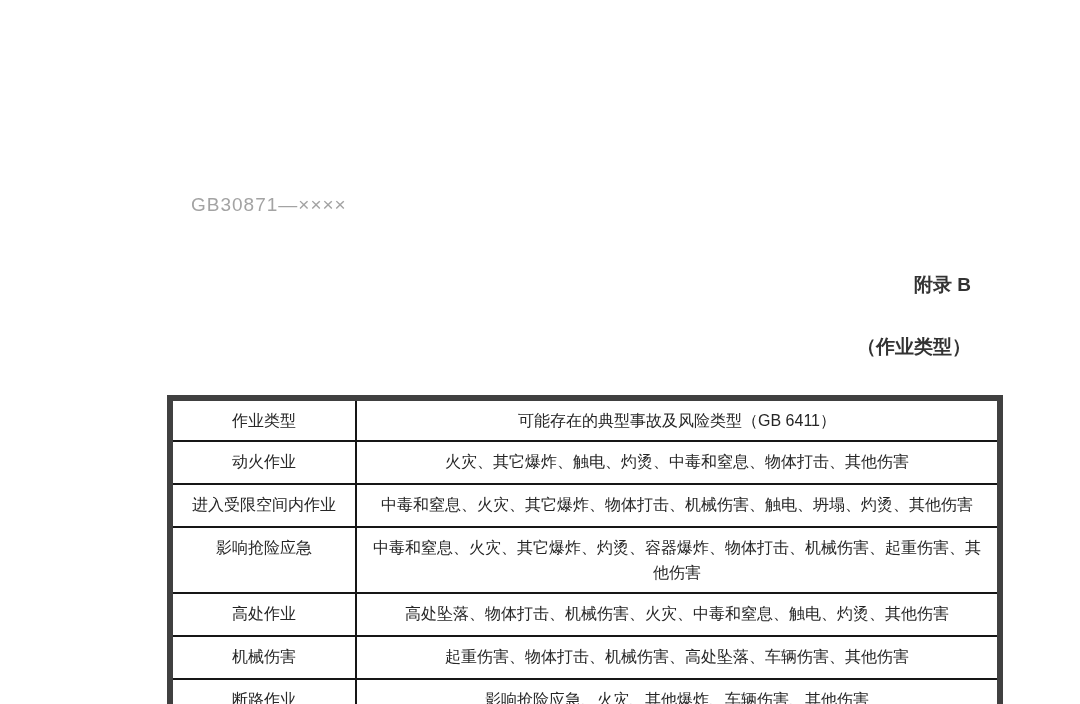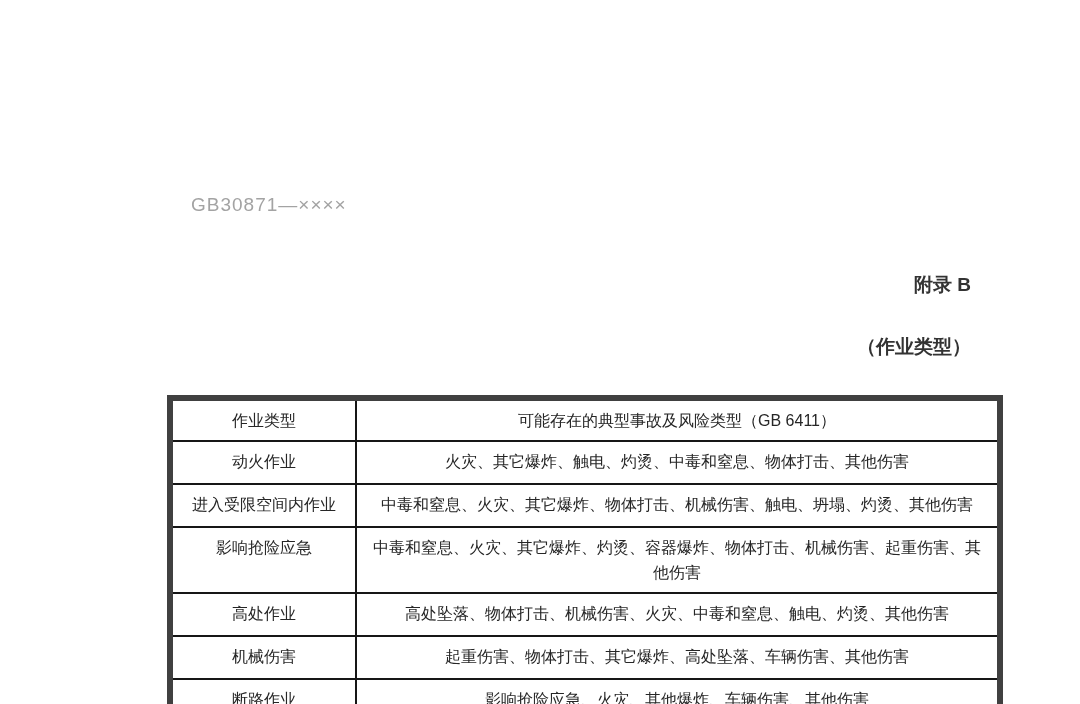--- a/index.html
+++ b/index.html
@@ -93,21 +93,21 @@
     <td>中毒和窒息、火灾、其它爆炸、灼烫、容器爆炸、物体打击、机械伤害、起重伤害、其他伤害</td>
   </tr>
 
   <tr>
     <td class="col-type">高处作业</td>
     <td>高处坠落、物体打击、机械伤害、火灾、中毒和窒息、触电、灼烫、其他伤害</td>
   </tr>
 
   <tr>
     <td class="col-type">机械伤害</td>
-    <td>起重伤害、物体打击、其它爆炸、高处坠落、车辆伤害、其他伤害</td>
+    <td>起重伤害、物体打击、机械伤害、高处坠落、车辆伤害、其他伤害</td>
   </tr>
 
 
 
   <tr>
     <td class="col-type">断路作业</td>
     <td>影响抢险应急、火灾、其他爆炸、车辆伤害、其他伤害</td>
   </tr>
 </tbody>
     </table>

